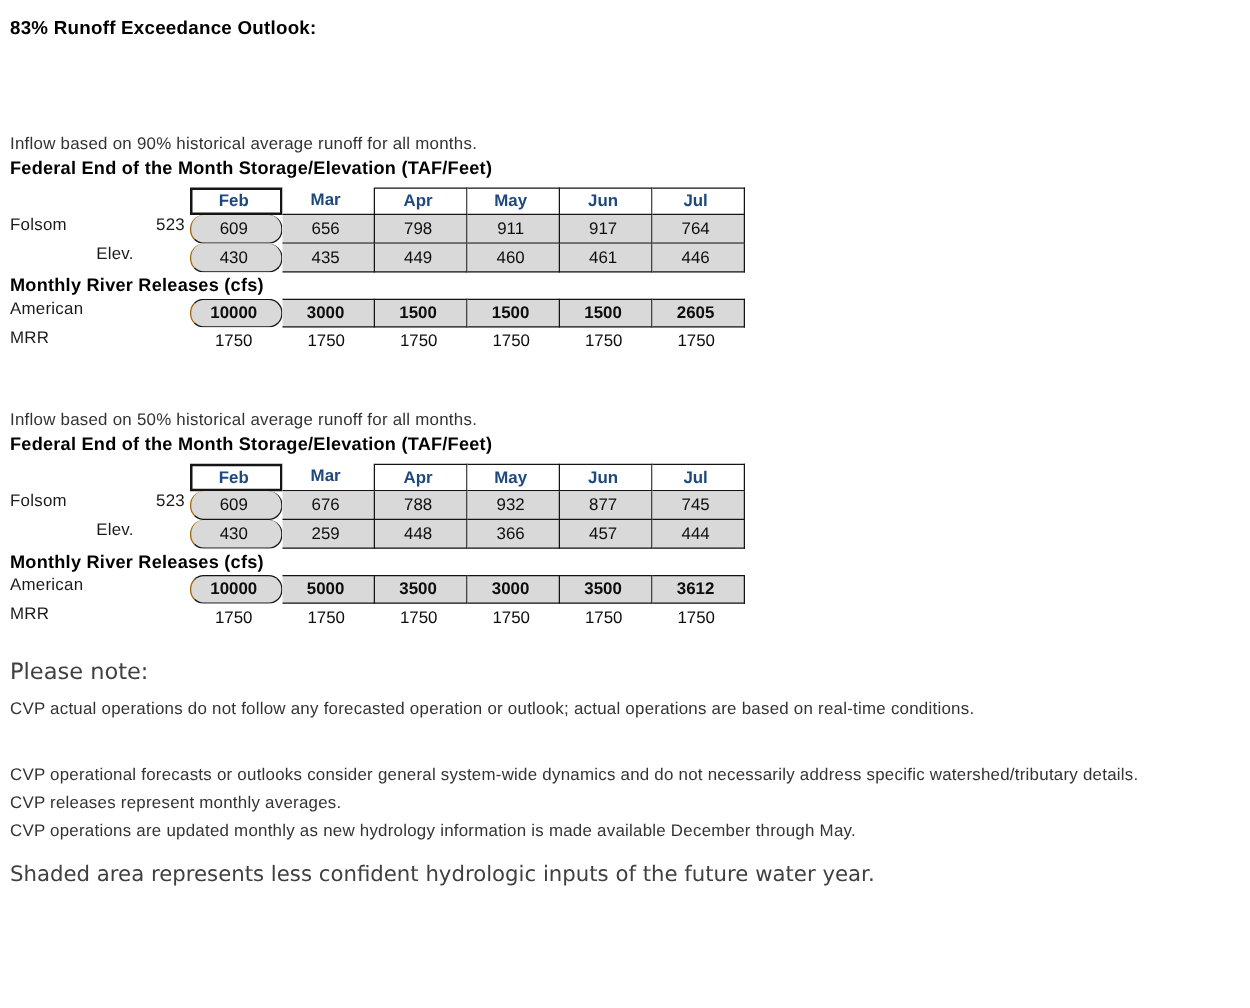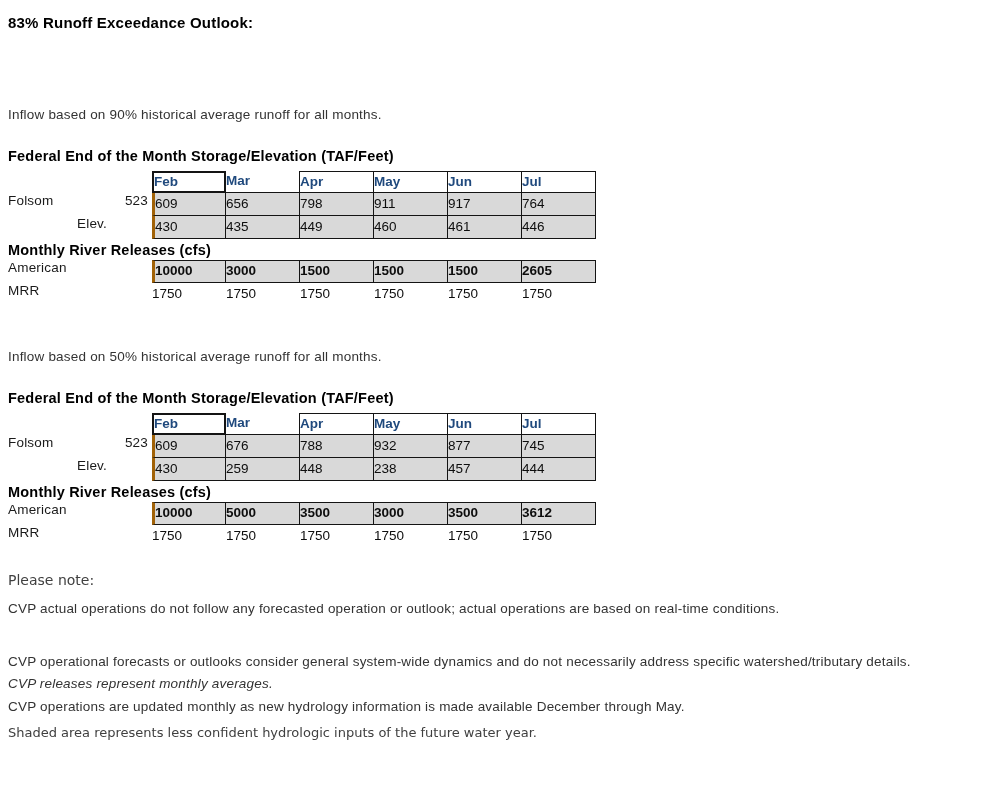--- a/index.html
+++ b/index.html
@@ -17,69 +17,69 @@
   }
   .sec-title.first { margin-top: 14px; }
   .sec-title.second { margin-top: 49px; }
   .inflow {
     font-size: 13.5px; letter-spacing: 0.2px; line-height: 16px; color: #333;
   }
   .inflow.gap-lg { margin-top: 76px; }
   .inflow.gap-md { margin-top: 43px; }
   .tbl-heading {
     font-size: 14.5px; font-weight: bold; color: #000;
-    letter-spacing: 0.2px; line-height: 16px; margin-top: 25px;
+    letter-spacing: 0.2px; line-height: 16px; margin-top: 4px;
   }
   .tbl-heading.releases { margin-top: 3px; }
   .grid { margin-top: 7px; }
   .grid.amgrid { margin-top: 2px; }
   .trow { display: flex; }
   .trow.hdr  { height: 22px; }
   .trow.data { height: 23px; }
   .lblcol {
     width: 144px; display: flex; justify-content: space-between;
     align-items: flex-start; padding-right: 4px;
     font-size: 13.5px; color: #1a1a1a;
   }
   .rlabel { letter-spacing: 0.2px; }
   .rprefix { letter-spacing: 0.2px; }
   .rprefix.elev { padding-right: 41px; }
   .c {
-    width: 74px; flex: 0 0 74px; text-align: left;
+    width: 74px; flex: 0 0 74px; text-align: center;
     padding: 0 4px 0 0; font-size: 13.5px; line-height: 21px;
     color: #0d0d0d;
   }
   .hc {
     font-weight: bold; color: #1F497D; line-height: 19px;
     border-right: 1px solid #141414; border-bottom: 1px solid #141414;
     background: #ffffff;
   }
   .hc.febbox { border: 2px solid #141414; line-height: 17px; }
   .hc.wtop { border-top: 1px solid #141414; }
   .dc {
     background: #D9D9D9;
     border-right: 1px solid #141414; border-bottom: 1px solid #141414;
   }
-  .dc.first { border-left: 3px solid #a16207; }
+  .dc.first { border-left: 1px solid #a16207; border-radius: 11px; }
   .dc.wtop  { border-top: 1px solid #141414; line-height: 20px; font-weight: bold; }
   .pc { background: none; border: none; }
   .notes-heading {
     margin-top: 24px; font-family: "DejaVu Sans", sans-serif;
-    font-size: 14px; color: #404040; line-height: 16px;
+    font-size: 18px; color: #404040; line-height: 16px;
   }
   .note-line {
     font-size: 13.5px; letter-spacing: 0.2px; line-height: 17px; color: #333;
   }
   .note-line.n1 { margin-top: 12px; }
   .note-line.n2 { margin-top: 36px; }
-  .note-line.n3 { margin-top: 5px; font-style: italic; }
+  .note-line.n3 { margin-top: 5px; }
   .note-line.n4 { margin-top: 6px; }
   .shaded-note {
-    margin-top: 10px; font-family: "DejaVu Sans", sans-serif;
-    font-size: 13px; color: #404040; line-height: 15px;
+    margin-top: 20px; font-family: "DejaVu Sans", sans-serif;
+    font-size: 17px; color: #404040; line-height: 15px;
   }
 </style>
 </head>
 <body>
 
 <section>
   <h1 class="sec-title first">83% Runoff Exceedance Outlook:</h1>
   <p class="inflow gap-lg">Inflow based on 90% historical average runoff for all months.</p>
   <h2 class="tbl-heading">Federal End of the Month Storage/Elevation (TAF/Feet)</h2>
 
@@ -174,21 +174,21 @@
       <div class="c dc">745</div>
     </div>
     <div class="trow data">
       <div class="lblcol">
         <span class="rlabel"></span>
         <span class="rprefix elev">Elev.</span>
       </div>
       <div class="c dc first">430</div>
       <div class="c dc">259</div>
       <div class="c dc">448</div>
-      <div class="c dc">238</div>
+      <div class="c dc">366</div>
       <div class="c dc">457</div>
       <div class="c dc">444</div>
     </div>
   </div>
 
   <h2 class="tbl-heading releases">Monthly River Releases (cfs)</h2>
 
   <div class="grid amgrid">
     <div class="trow data">
       <div class="lblcol">

